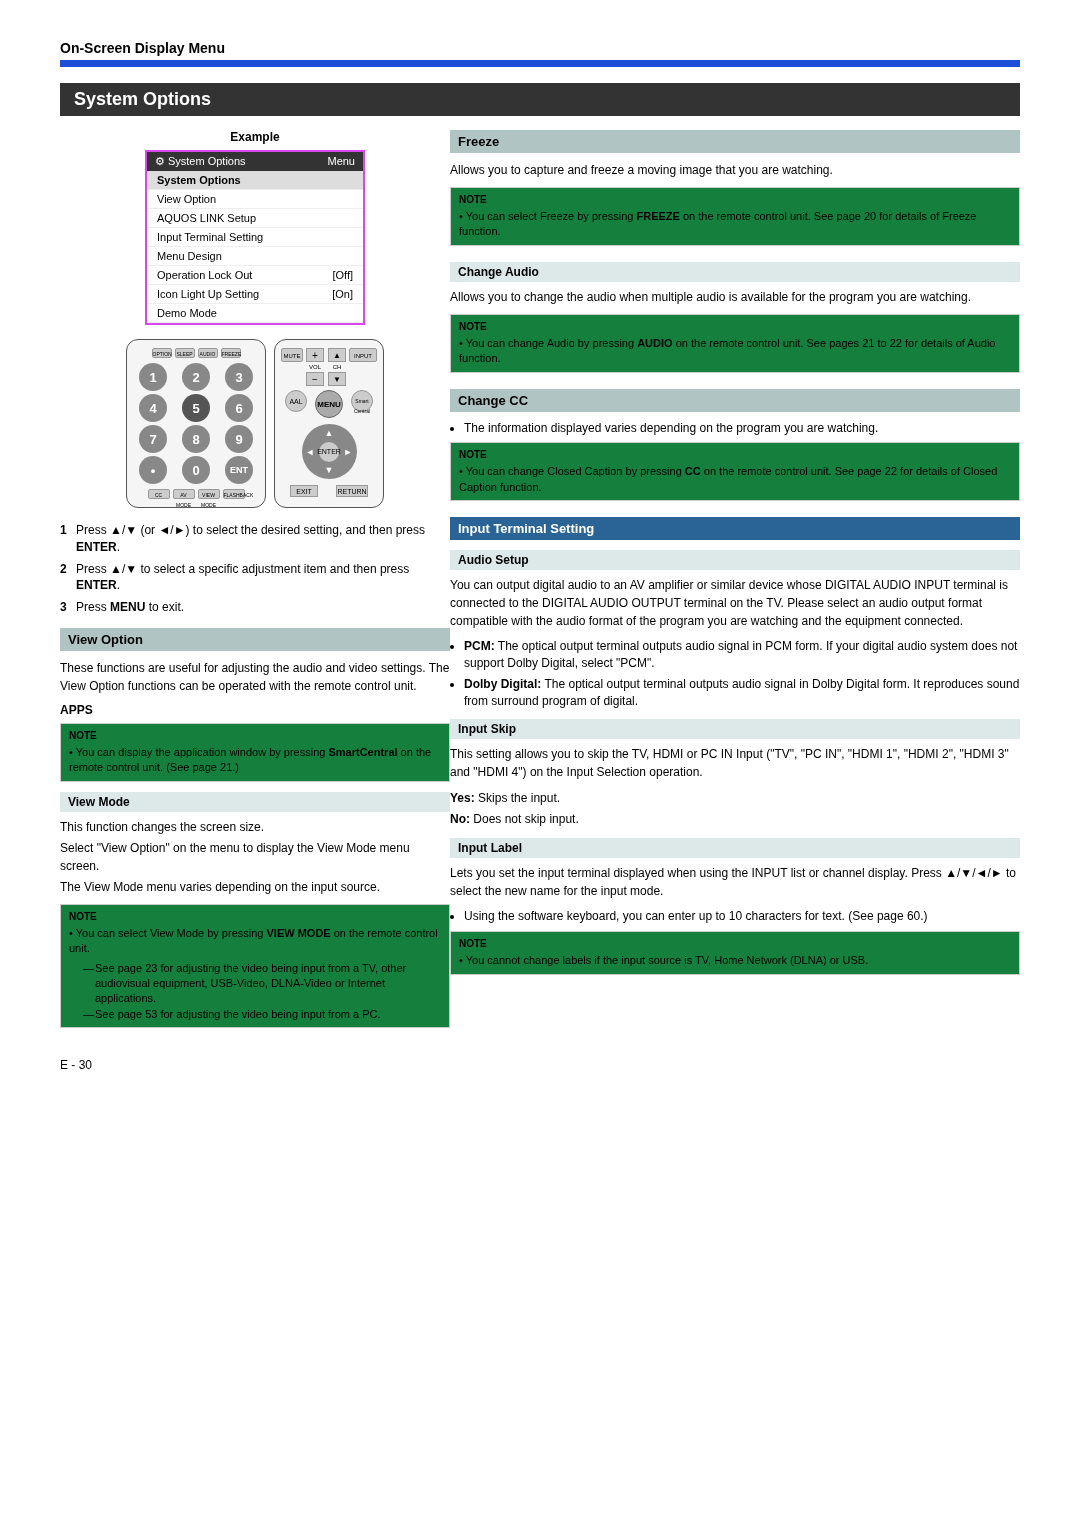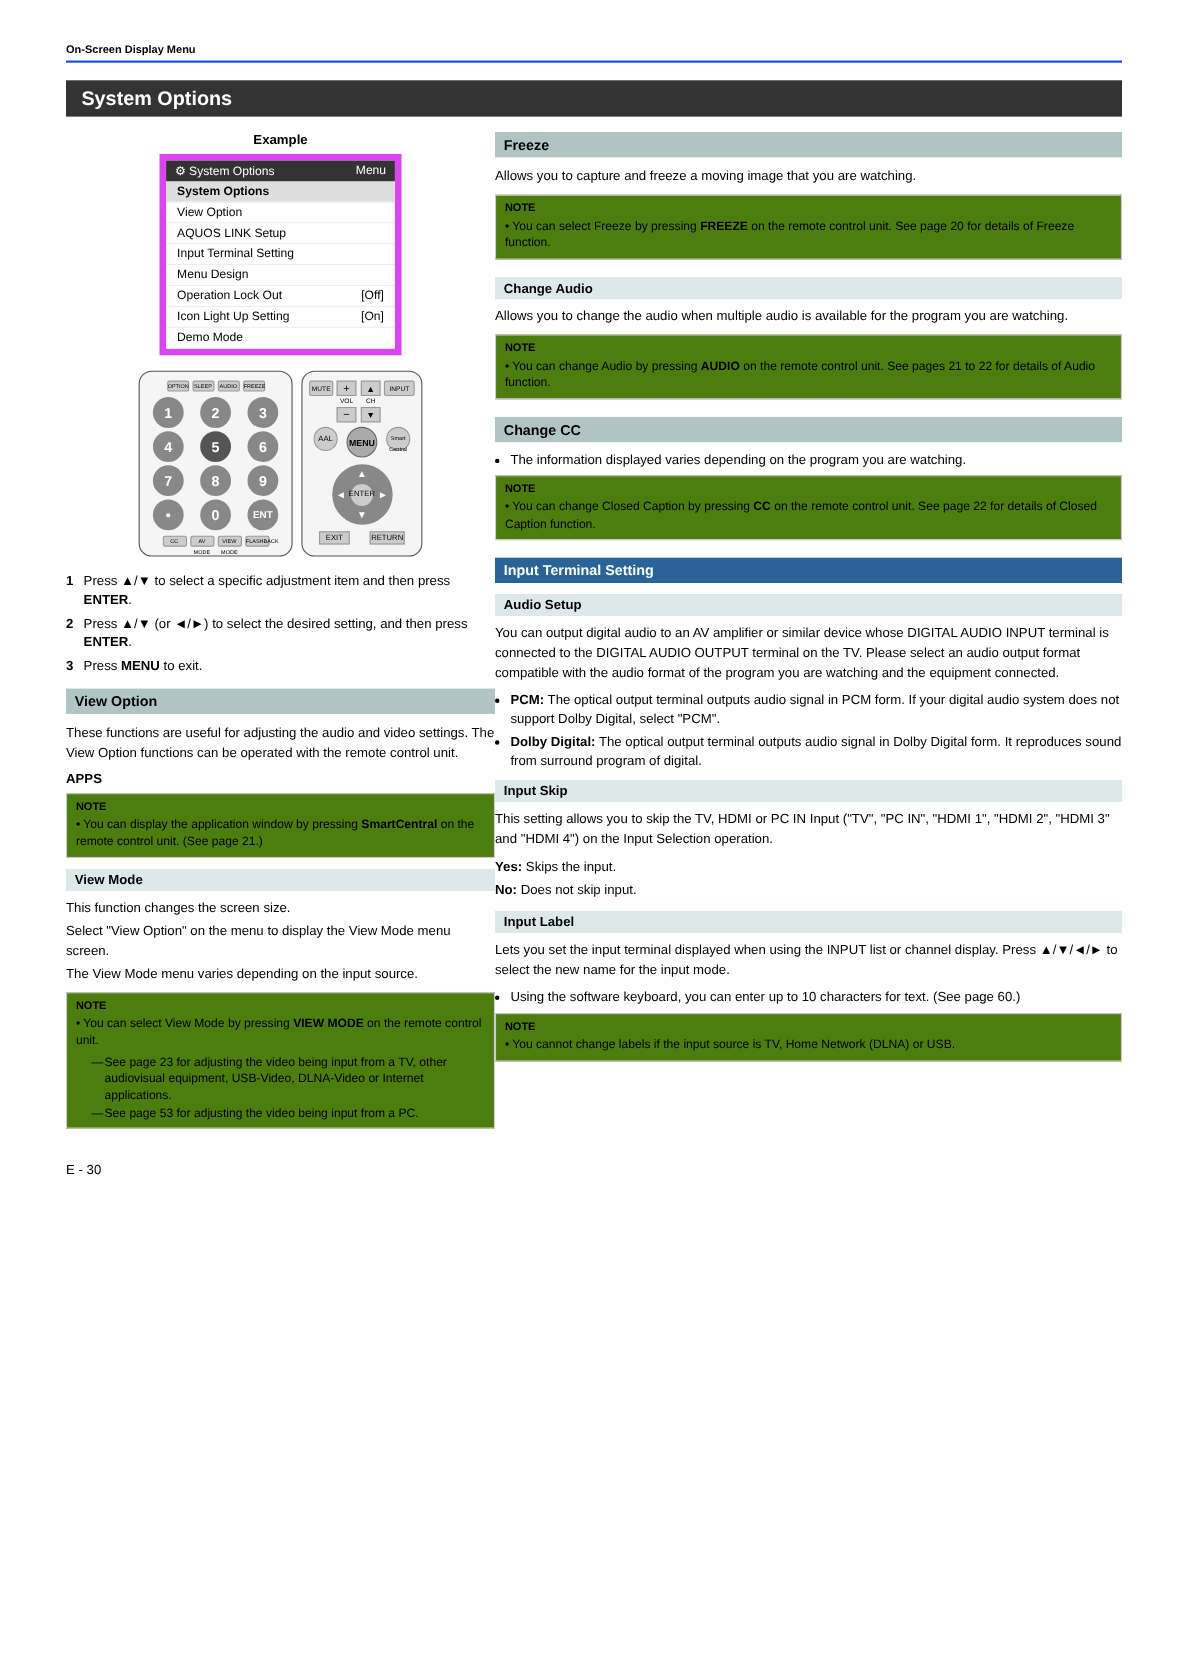--- a/index.html
+++ b/index.html
@@ -6,23 +6,23 @@
     body {
       font-family: Arial, sans-serif;
       font-size: 12px;
       background: #fff;
       color: #000;
       width: 1080px;
       min-height: 1527px;
       padding: 40px 60px;
     }
     .page-header {
-      font-size: 10px;
-      font-weight: bold;
-      border-bottom: 2px solid #1d4ed8;
+      font-size: 14px;
+      font-weight: bold;
+      border-bottom: 7px solid #1d4ed8;
       padding-bottom: 4px;
       margin-bottom: 16px;
     }
     .main-title {
       background: #333;
       color: #fff;
       font-size: 18px;
       font-weight: bold;
       padding: 6px 14px;
       margin-bottom: 14px;
@@ -39,21 +39,21 @@
     .right-col {
       flex: 1;
     }
     .example-label {
       font-weight: bold;
       font-size: 12px;
       text-align: center;
       margin-bottom: 6px;
     }
     .menu-box {
-      border: 6px solid #d946ef;
+      border: 2px solid #d946ef;
       width: 220px;
       margin: 0 auto 14px auto;
       font-size: 11px;
     }
     .menu-header {
       background: #333;
       color: #fff;
       display: flex;
       justify-content: space-between;
       padding: 3px 8px;
@@ -215,21 +215,21 @@
     }
     .sub-section-title {
       background: #dde8e8;
       padding: 3px 8px;
       font-weight: bold;
       font-size: 12px;
       margin-bottom: 6px;
       margin-top: 10px;
     }
     .note-box {
-      background: #4d7c0f;
+      background: #15803d;
       border: 1px solid #ccc;
       padding: 5px 8px;
       font-size: 11px;
       margin: 6px 0 10px 0;
       line-height: 1.4;
     }
     .note-label {
       font-weight: bold;
       font-size: 10px;
       display: block;
@@ -396,22 +396,22 @@
           <div class="nav-center">ENTER</div>
         </div>
         <div style="display:flex;justify-content:space-around;margin-top:4px;">
           <div style="width:28px;height:12px;background:#ccc;border:1px solid #999;text-align:center;line-height:12px;font-size:7px;">EXIT</div>
           <div style="width:32px;height:12px;background:#ccc;border:1px solid #999;text-align:center;line-height:12px;font-size:7px;">RETURN</div>
         </div>
       </div>
     </div>
 
     <ol class="step-list">
+      <li>Press ▲/▼ (or ◄/►) to select the desired setting, and then press <strong>ENTER</strong>.</li>
       <li>Press ▲/▼ to select a specific adjustment item and then press <strong>ENTER</strong>.</li>
-      <li>Press ▲/▼ (or ◄/►) to select the desired setting, and then press <strong>ENTER</strong>.</li>
       <li>Press <strong>MENU</strong> to exit.</li>
     </ol>
 
     <div>
       <div class="section-title">View Option</div>
       <p class="body-text">These functions are useful for adjusting the audio and video settings. The View Option functions can be operated with the remote control unit.</p>
 
       <div class="apps-title">
         <span>APPS</span>
       </div>

